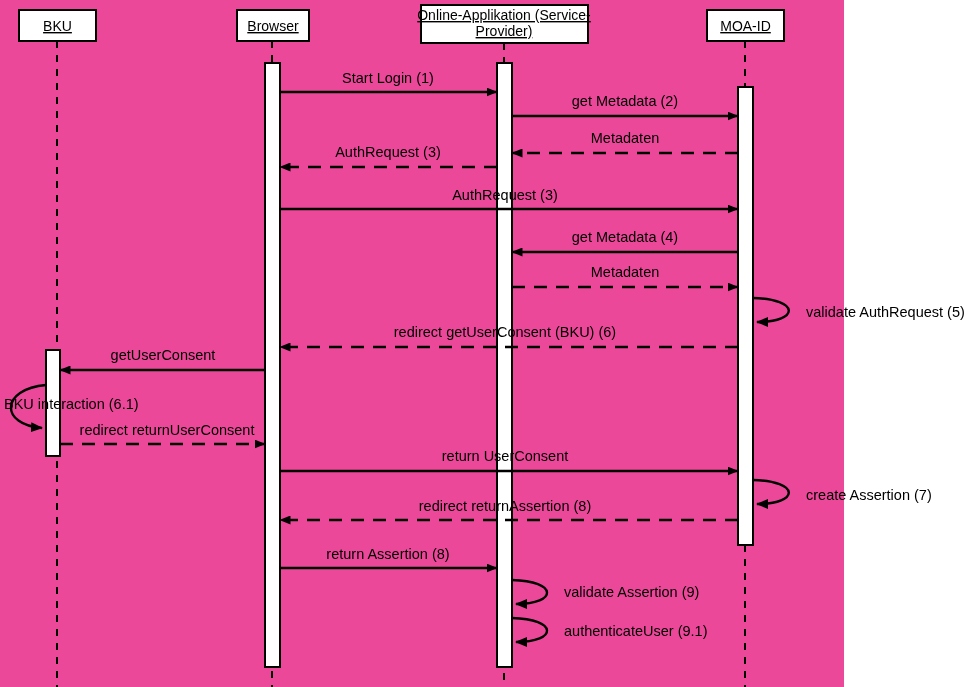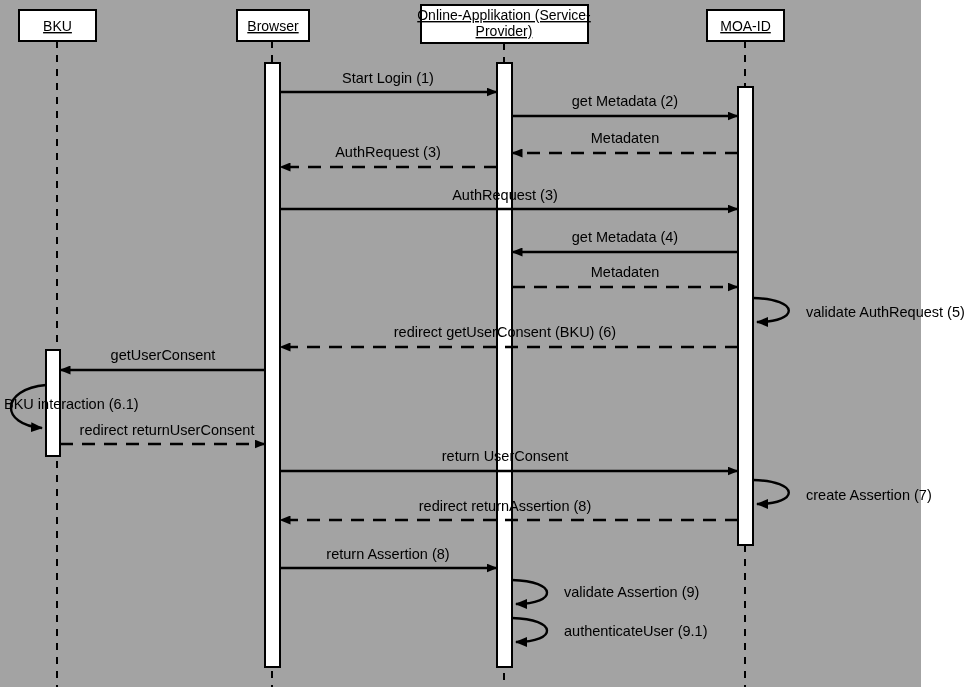--- a/index.html
+++ b/index.html
@@ -8,23 +8,23 @@
     background: #ffffff;
   }
   body {
     width: 968px;
     height: 687px;
     font-family: "Liberation Sans", sans-serif;
     overflow: hidden;
   }
   #diagram-root {
     position: relative;
-    width: 921px;
+    width: 844px;
     height: 687px;
-    background: #a3a3a3;
+    background: #ec4899;
   }
   svg.seq {
     display: block;
     width: 968px;
     height: 687px;
   }
   .lifeline-box {
     fill: #ffffff;
     stroke: #000000;
     stroke-width: 2;

